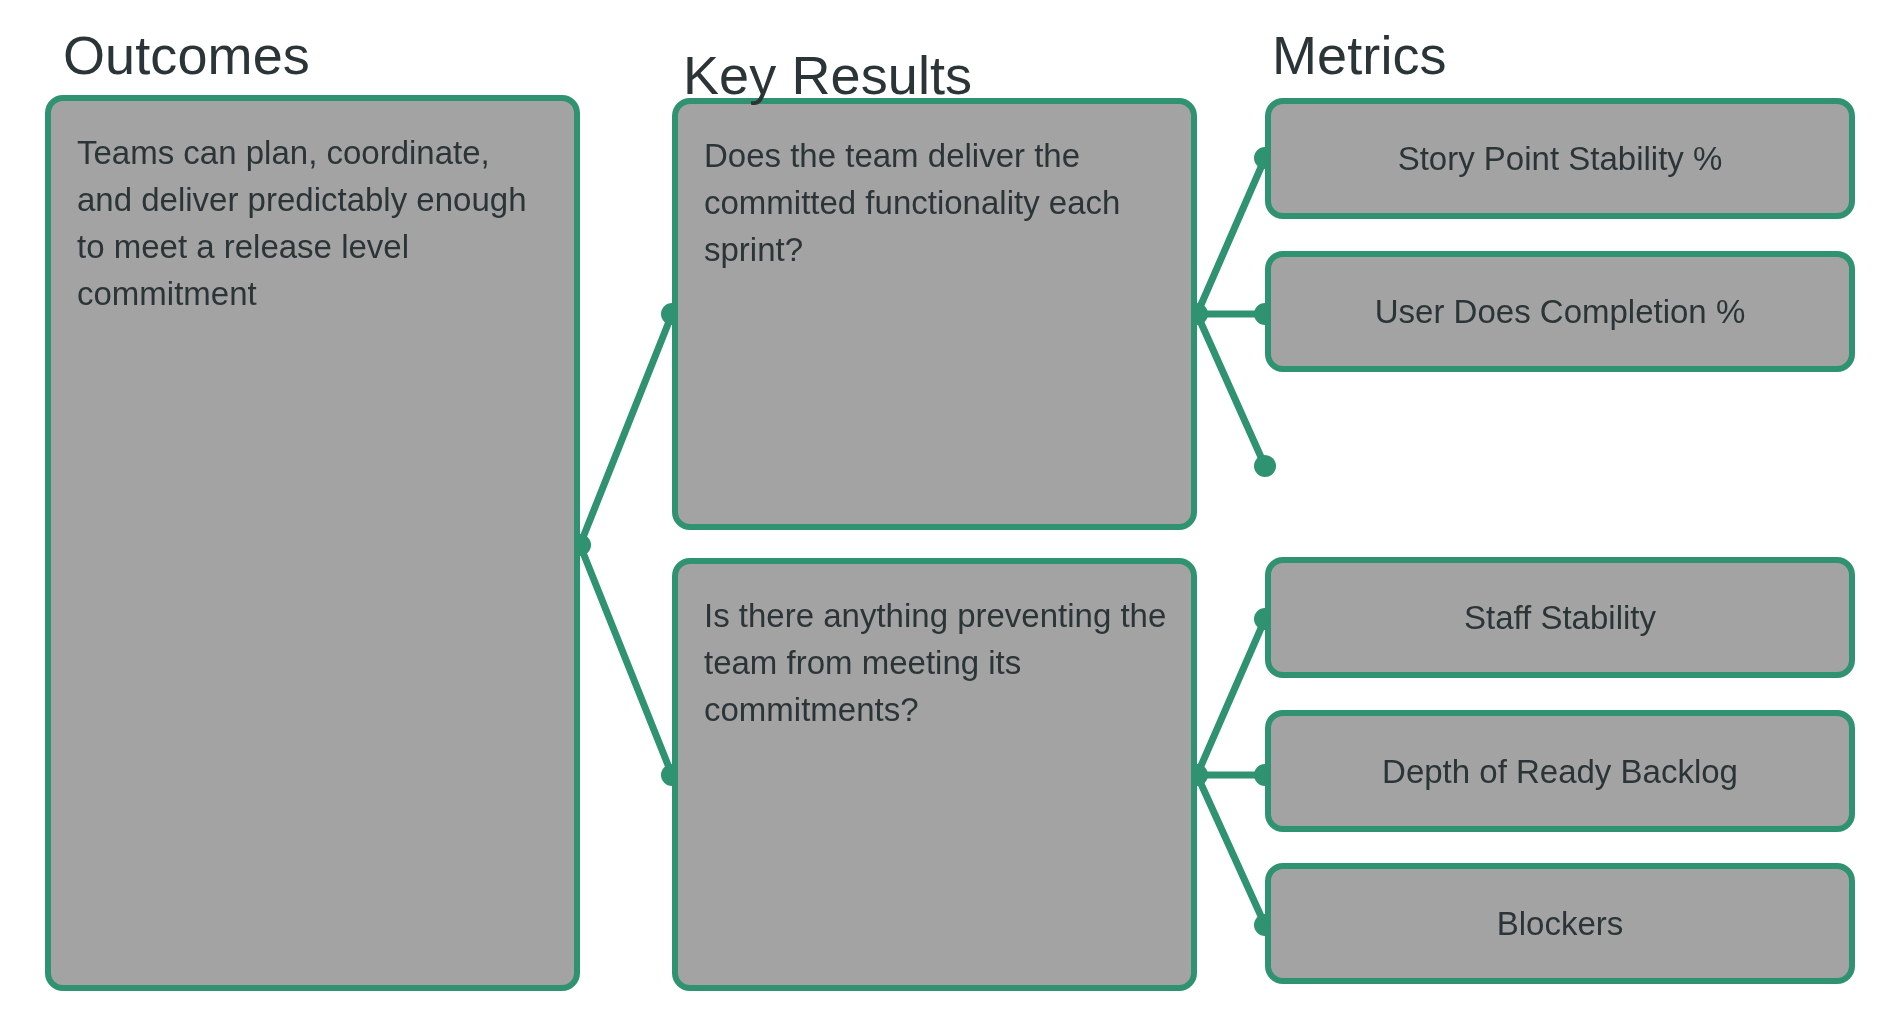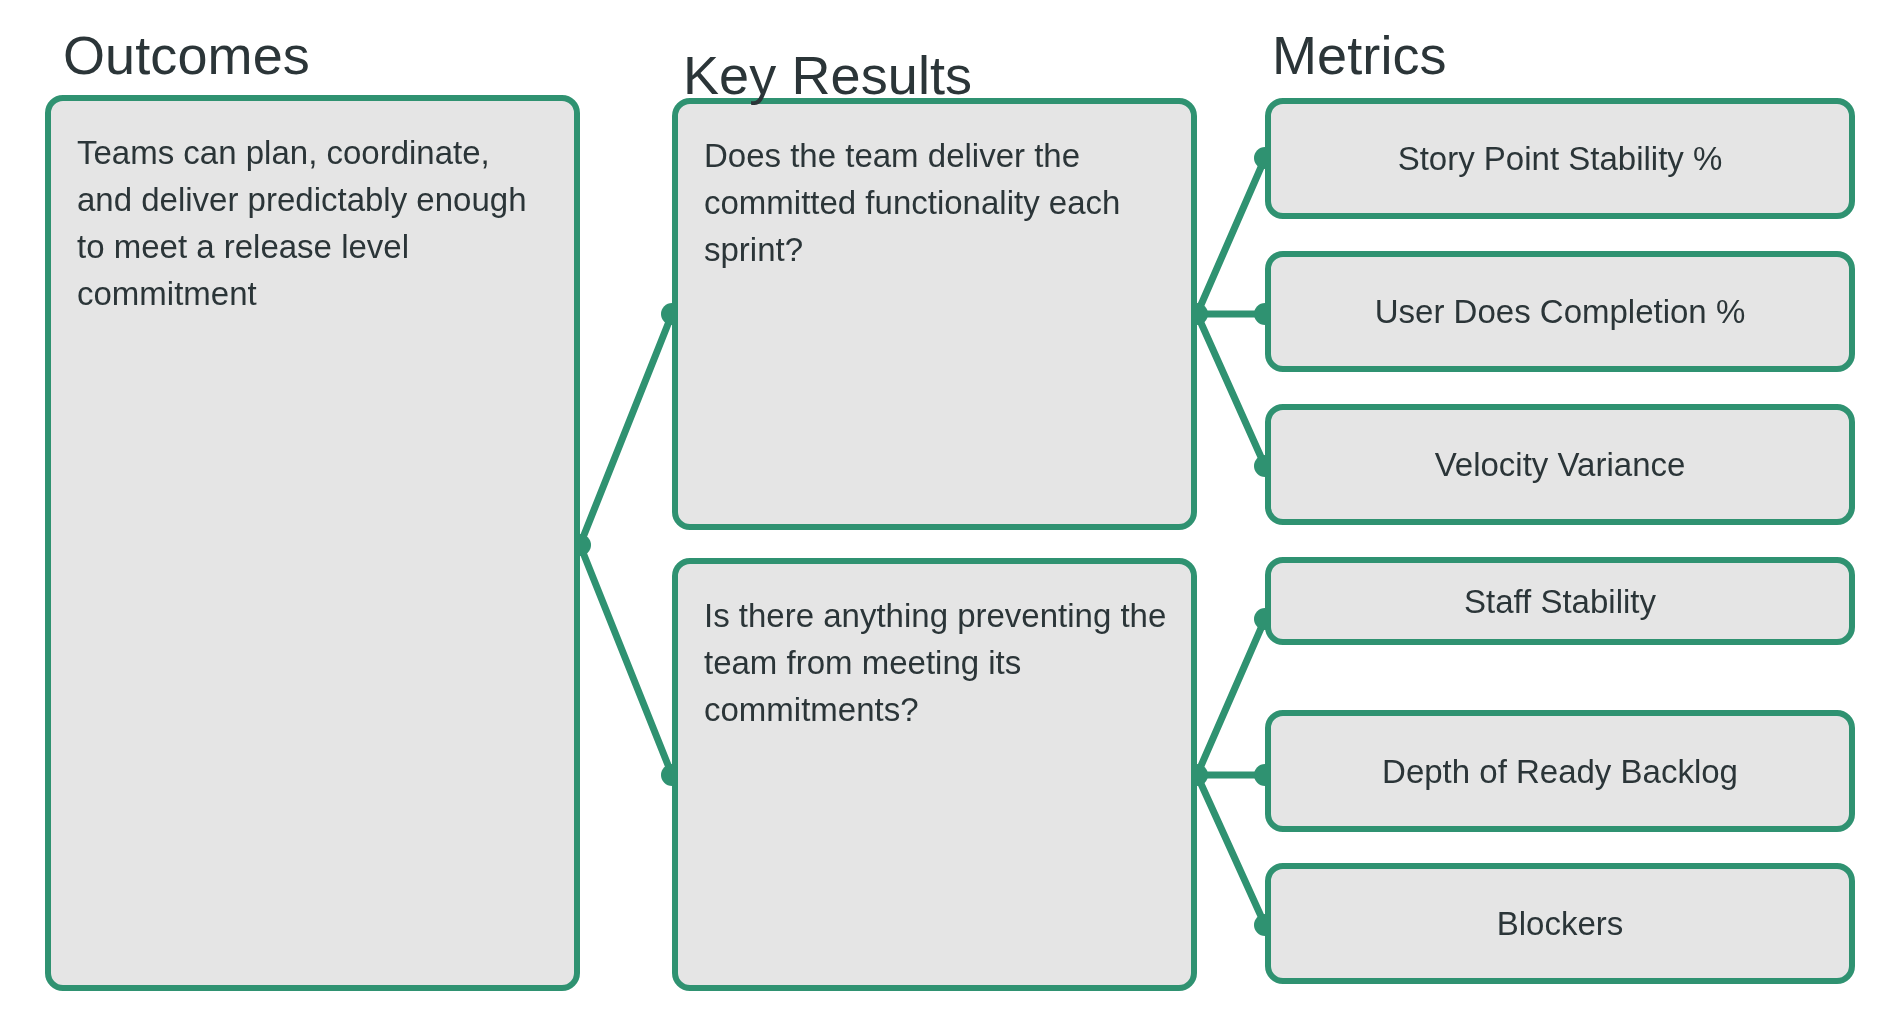--- a/index.html
+++ b/index.html
@@ -39,21 +39,21 @@
   }
   #heading-outcomes { left: 63px;  top: 24px; }
   #heading-keyresults { left: 683px; top: 24px; margin-top: 20px; }
   #heading-metrics { left: 1272px; top: 24px; }
 
   
   .node {
     position: absolute;
     z-index: 2;
     box-sizing: border-box;
-    background: #e5e5e5;
+    background: #a3a3a3;
     border: 6px solid #2f9271;
     border-radius: 18px;
   }
   .node-text {
     position: absolute;
     color: #2b3538;
     font-size: 33px;
     line-height: 47px;
     white-space: pre-line;
   }
@@ -75,21 +75,21 @@
   }
 
   
   #node-outcome-1   { left: 45px;   top: 95px;  width: 535px; height: 896px; }
   #node-keyresult-1 { left: 672px;  top: 98px;  width: 525px; height: 432px; }
   #node-keyresult-2 { left: 672px;  top: 558px; width: 525px; height: 433px; }
 
   #node-metric-1 { left: 1265px; top: 98px;  width: 590px; height: 121px; }
   #node-metric-2 { left: 1265px; top: 251px; width: 590px; height: 121px; }
   #node-metric-3 { left: 1265px; top: 404px; width: 590px; height: 121px; }
-  #node-metric-4 { left: 1265px; top: 557px; width: 590px; height: 88px; }
+  #node-metric-4 { left: 1265px; top: 557px; width: 590px; height: 121px; }
   #node-metric-5 { left: 1265px; top: 710px; width: 590px; height: 122px; }
   #node-metric-6 { left: 1265px; top: 863px; width: 590px; height: 121px; align-items: center; }
 </style>
 </head>
 <body>
 
 <div id="canvas">
 
   <svg id="connectors" viewBox="0 0 1884 1032" xmlns="http://www.w3.org/2000/svg">
     <g fill="none" stroke="#2f9271" stroke-width="7" stroke-linecap="round">
@@ -139,23 +139,20 @@
   </div>
 
   <div class="node metric" id="node-metric-1">
     <div class="node-text">Story Point Stability %</div>
   </div>
 
   <div class="node metric" id="node-metric-2">
     <div class="node-text">User Does Completion %</div>
   </div>
 
-  <div class="node metric" id="node-metric-3">
-    <div class="node-text">Velocity Variance</div>
-  </div>
 
   <div class="node metric" id="node-metric-4">
     <div class="node-text">Staff Stability</div>
   </div>
 
   <div class="node metric" id="node-metric-5">
     <div class="node-text">Depth of Ready Backlog</div>
   </div>
 
   <div class="node metric" id="node-metric-6">

